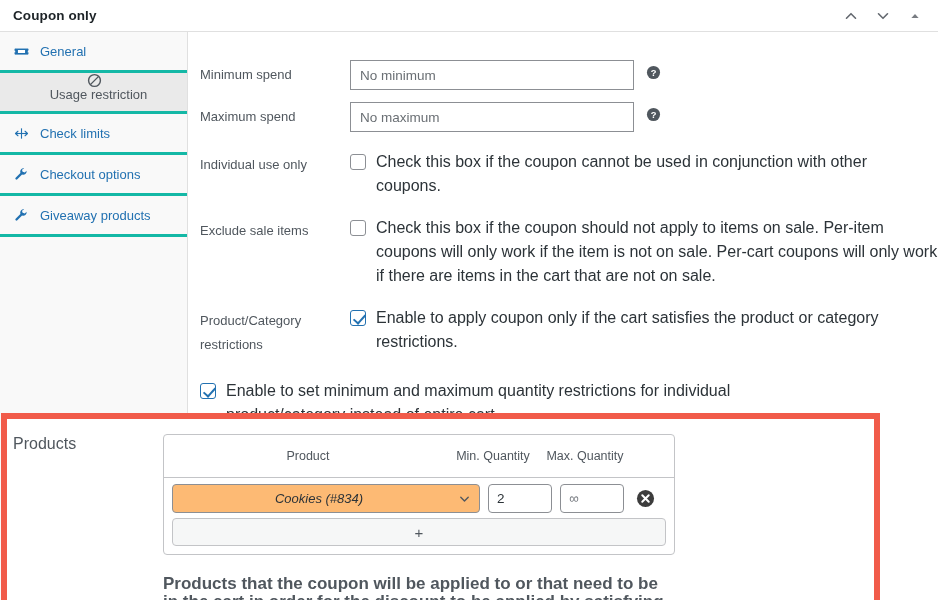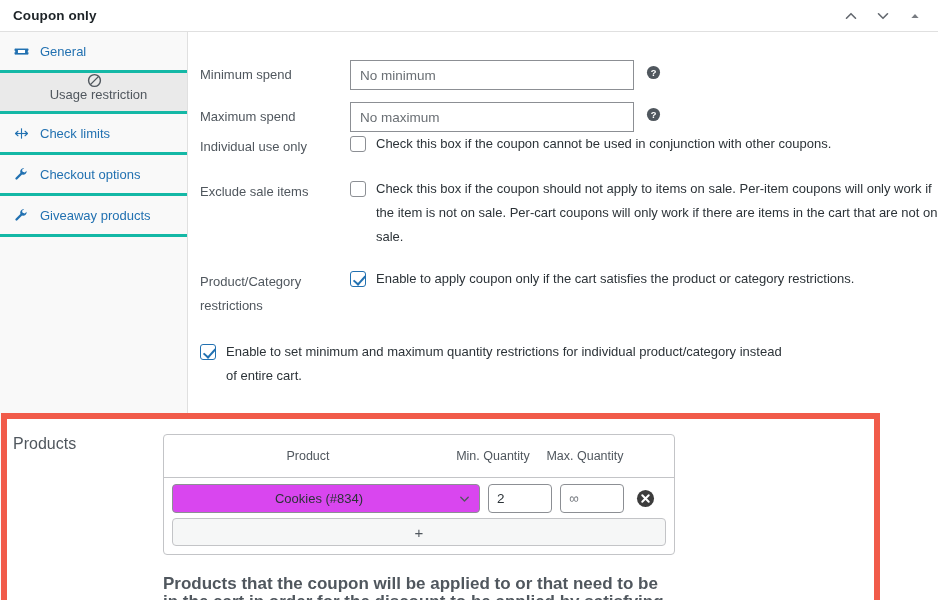--- a/index.html
+++ b/index.html
@@ -123,21 +123,21 @@
   .field-label.two-line { line-height: 24px; }
   .field-control {
     flex: 1;
     display: flex;
     align-items: flex-start;
   }
 
   
   .row-spend { margin-top: 28px; }
   .row-spend2 { margin-top: 12px; }
-  .row-indiv { }
+  .row-indiv { margin-top: 18px; }
   .row-exclude { margin-top: 18px; }
   .row-prodcat { margin-top: 18px; }
   .row-indqty { margin-top: 22px; }
 
   .text-input {
     width: 284px;
     height: 30px;
     border: 1px solid #8c8f94;
     border-radius: 0;
     padding: 0 9px;
@@ -178,21 +178,21 @@
   .cbox.checked::after {
     content: "";
     position: absolute;
     left: 4.5px; top: 1px;
     width: 5px; height: 10px;
     border: solid #2271b1;
     border-width: 0 2.2px 2.2px 0;
     transform: rotate(42deg);
   }
   .cb-text {
-    font-size: 13px;
+    font-size: 16px;
     color: #2c3338;
     line-height: 24px;
     max-width: 560px;
   }
   .cb-text.wide { max-width: 562px; }
 
   
   .highlight-box {
     position: absolute;
     left: 1px;
@@ -245,27 +245,28 @@
     display: flex;
     align-items: center;
     padding: 6px 8px 5px 8px;
     gap: 0;
   }
   .prod-select {
     flex: 1;
     height: 29px;
     border: 1px solid #8c8f94;
     border-radius: 4px;
-    background: #d946ef;
+    background: #fdba74;
     display: flex;
     align-items: center;
     justify-content: center;
     position: relative;
     cursor: pointer;
     padding: 0 24px 0 10px;
+    font-style: italic;
   }
   .prod-select-text {
     font-size: 13px;
     color: #2c3338;
   }
   .prod-select .chev {
     position: absolute;
     right: 8px;
     top: 50%;
     transform: translateY(-50%);

